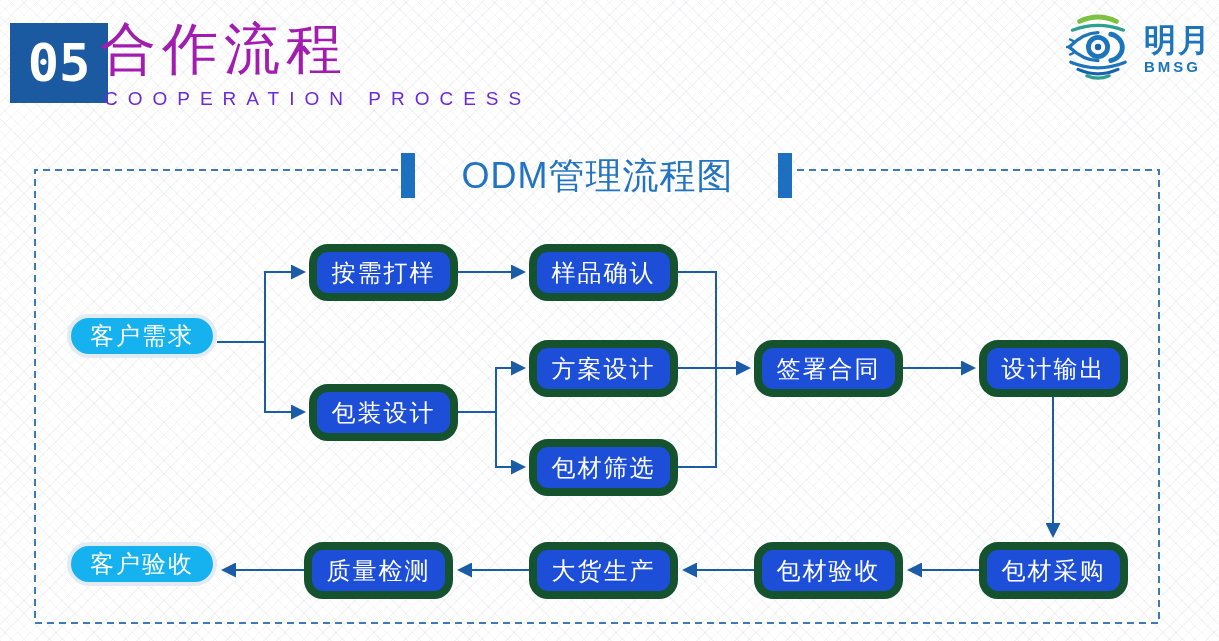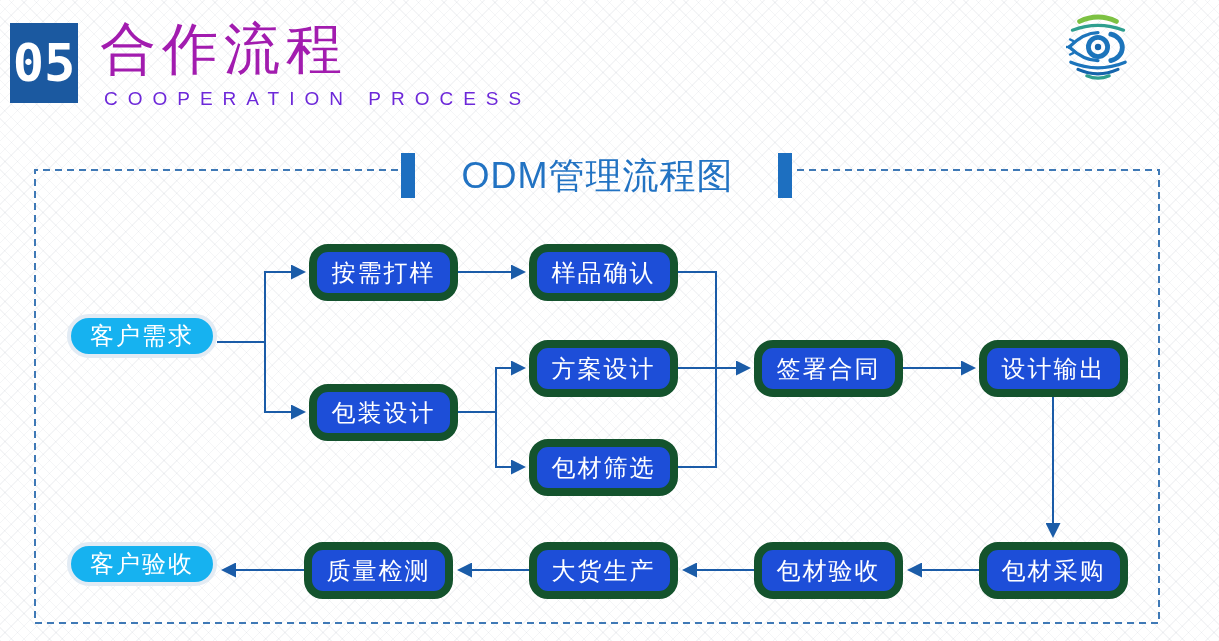--- a/index.html
+++ b/index.html
@@ -7,21 +7,21 @@
     width:1219px;height:641px;position:relative;overflow:hidden;
     background-color:#ffffff;
     background-image:
       repeating-linear-gradient(45deg, rgba(120,130,150,.08) 0 1px, transparent 1px 9px),
       repeating-linear-gradient(-45deg, rgba(120,130,150,.08) 0 1px, transparent 1px 9px);
     font-family:"Liberation Sans", sans-serif;
   }
   .abs{position:absolute;}
   
   .num-square{
-    left:10px;top:23px;width:68px;height:80px;background:#1b59a0;
+    left:10px;top:23px;width:98px;height:80px;background:#1b59a0;
     display:flex;align-items:center;justify-content:center;
     color:#fff;font-family:"DejaVu Sans Mono", monospace;font-weight:bold;font-size:52px;
   }
   .header-title{
     left:100px;top:12px;font-family:"DejaVu Serif", serif;
     color:#a21caf;font-size:56px;letter-spacing:6px;font-weight:500;white-space:nowrap;
   }
   .header-subtitle{
     left:104px;top:88px;color:#6d28d9;font-size:19px;letter-spacing:10px;white-space:nowrap;
   }
@@ -66,20 +66,24 @@
       <line x1="14" y1="35" x2="20" y2="38" stroke="#1c74bb" stroke-width="3"></line>
       <line x1="14" y1="55" x2="20" y2="52" stroke="#1c74bb" stroke-width="3"></line>
       <circle cx="50" cy="45" r="12" fill="none" stroke="#1c74bb" stroke-width="6"></circle>
       <circle cx="50" cy="45" r="4" fill="#1565ab"></circle>
       <path d="M66,29 a19,17 0 0 1 0,33" fill="none" stroke="#1c74bb" stroke-width="6" stroke-linecap="round"></path>
       <path d="M16,64 Q50,78 84,64" fill="none" stroke="#1c74bb" stroke-width="4" stroke-linecap="round"></path>
       <path d="M25,73 Q50,84 75,73" fill="none" stroke="#1565ab" stroke-width="4" stroke-linecap="round"></path>
       <path d="M36,81 Q50,87 64,81" fill="none" stroke="#2f9f8f" stroke-width="4" stroke-linecap="round"></path>
     </svg>
   </span>
+  <span class="logo-text">
+    <span class="logo-name">明月</span>
+    <span class="logo-abbr">BMSG</span>
+  </span>
 </div>
 
 <svg class="overlay" width="1219" height="641">
   <defs>
     <marker id="ah" viewBox="0 0 10 10" refX="8" refY="5" markerWidth="7.5" markerHeight="7.5" orient="auto-start-reverse">
       <path d="M0,0 L10,5 L0,10 z" fill="#1b5ca8"></path>
     </marker>
   </defs>
 
   <path d="M398,170 H35 V623 H1159 V170 H792" fill="none" stroke="#3f79b6" stroke-width="2" stroke-dasharray="7 5"></path>

